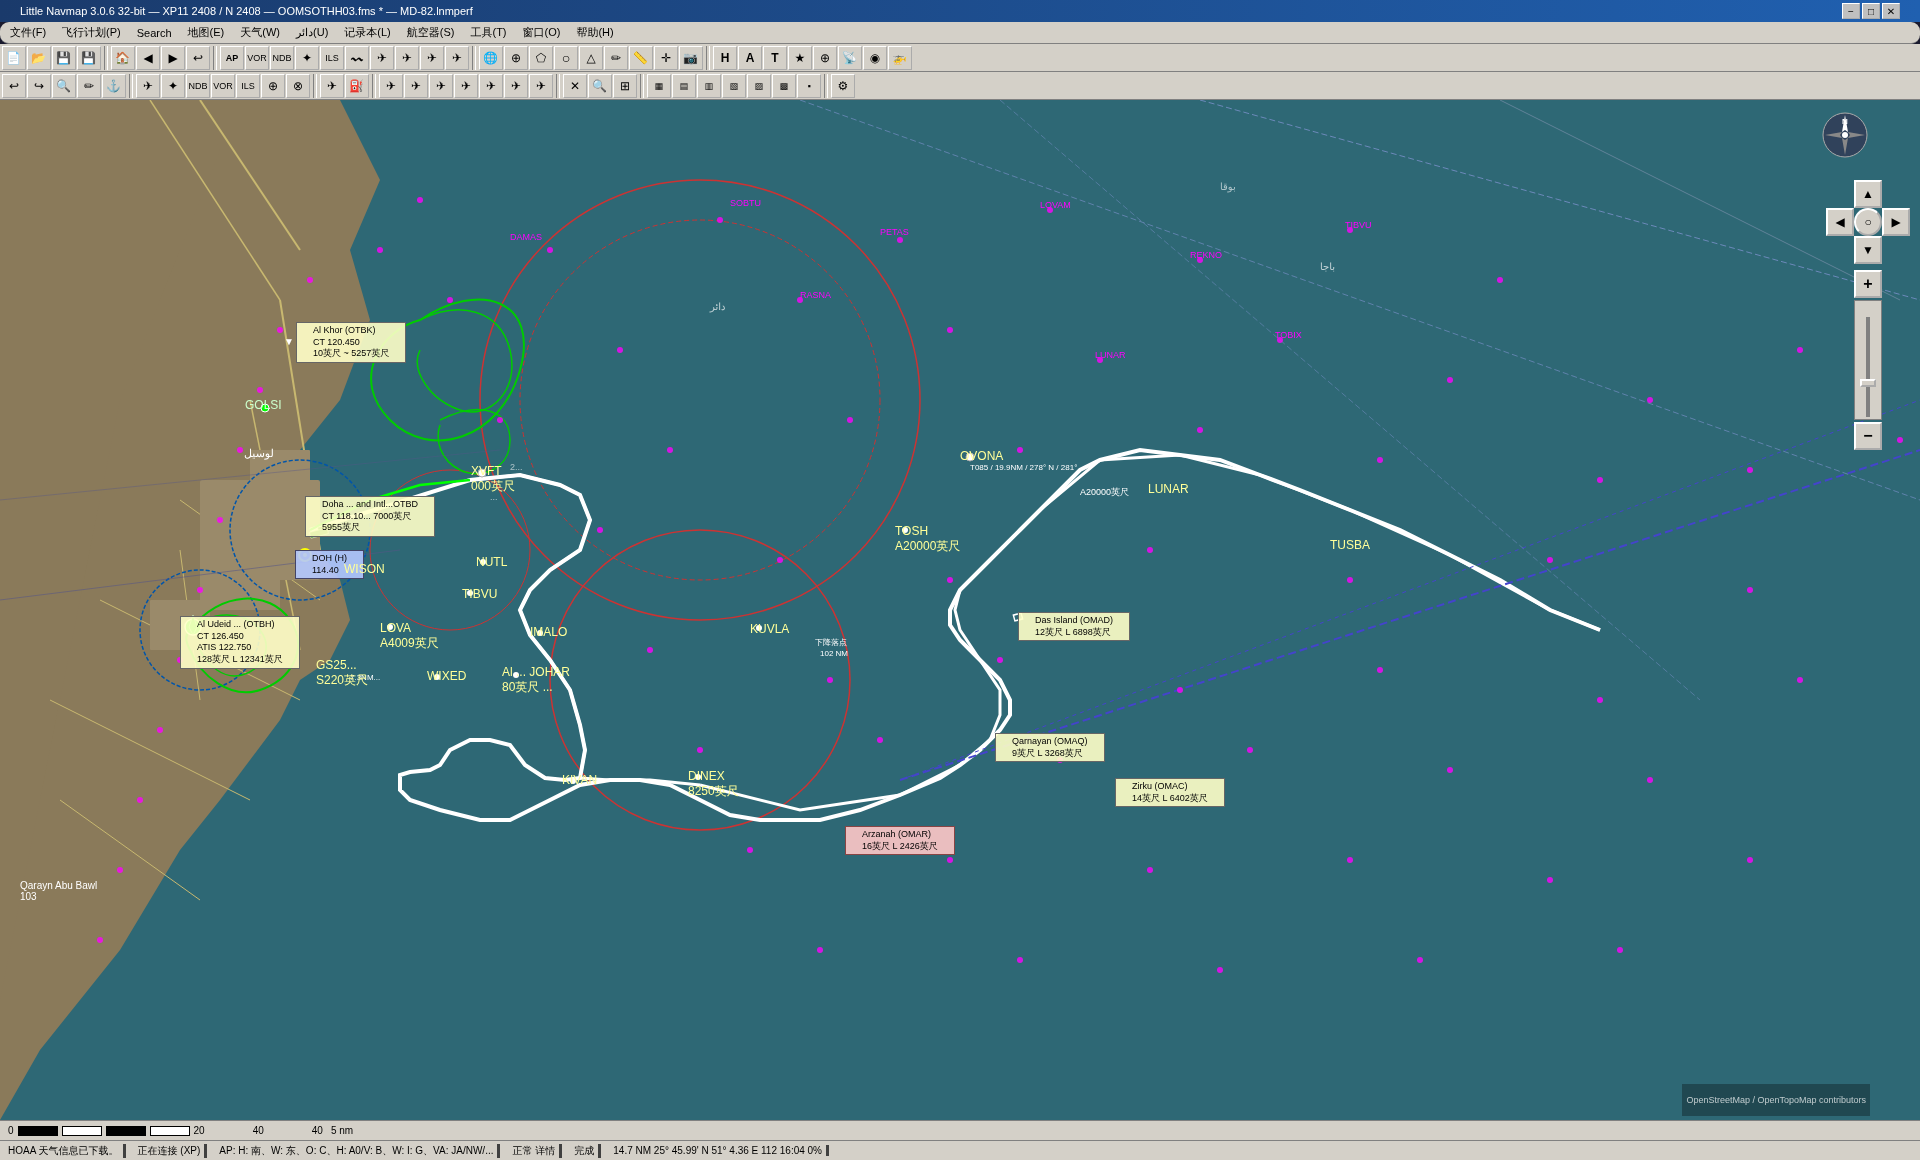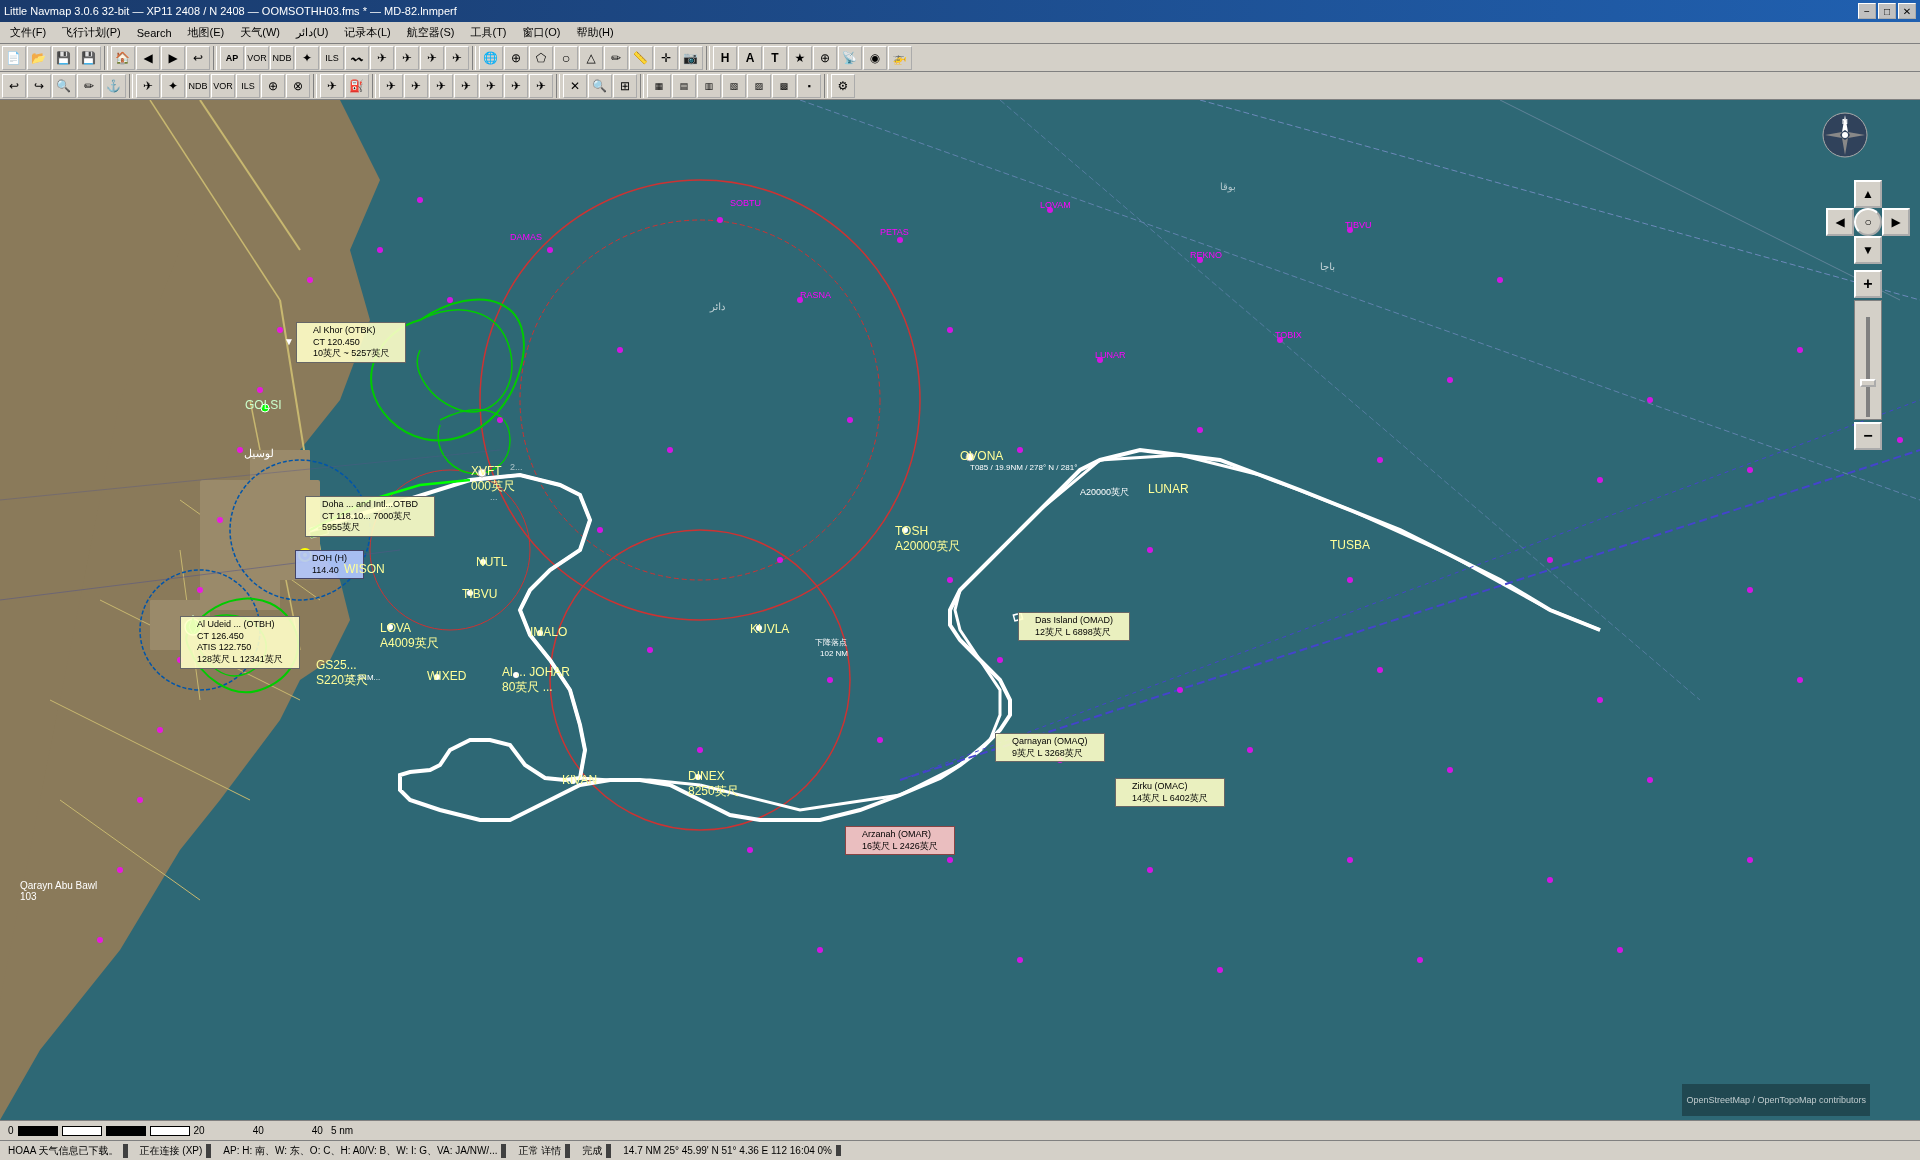--- a/index.html
+++ b/index.html
@@ -5,21 +5,21 @@
     * { margin: 0; padding: 0; box-sizing: border-box; }
     body { width: 1920px; height: 1160px; overflow: hidden; background: #1a1a2e; font-family: 'MS Sans Serif', Arial, sans-serif; font-size: 11px; }
 
     
     #titlebar {
       height: 22px;
       background: linear-gradient(to right, #1a3a6b, #2060b0);
       display: flex;
       align-items: center;
       justify-content: space-between;
-      padding: 0 4px;
+      padding: 0 20px;
       color: white;
       font-size: 11px;
       user-select: none;
     }
     #titlebar-controls { display: flex; gap: 2px; }
     .title-btn {
       width: 18px; height: 16px;
       background: #c0c0c0;
       border: 1px outset #fff;
       display: flex; align-items: center; justify-content: center;
@@ -27,20 +27,21 @@
     }
 
     
     #menubar {
       height: 22px;
       background: #d4d0c8;
       display: flex;
       align-items: center;
       border-bottom: 1px solid #808080;
       padding: 0 2px;
+      border-radius: 9px;
     }
     .menu-item {
       padding: 2px 8px;
       font-size: 11px;
       cursor: pointer;
       color: #000;
       white-space: nowrap;
     }
 
     
@@ -150,21 +151,21 @@
       border-top: 1px solid #808080;
       display: flex;
       align-items: center;
       padding: 0 4px;
       gap: 8px;
       font-size: 10px;
       color: #000;
     }
     .status-segment {
       padding: 0 4px;
-      border-right: 5px solid #404040;
+      border-right: 3px solid #404040;
       white-space: nowrap;
     }
 
     
     #compass {
       position: absolute;
       top: 10px;
       right: 50px;
       width: 50px;
       height: 50px;

